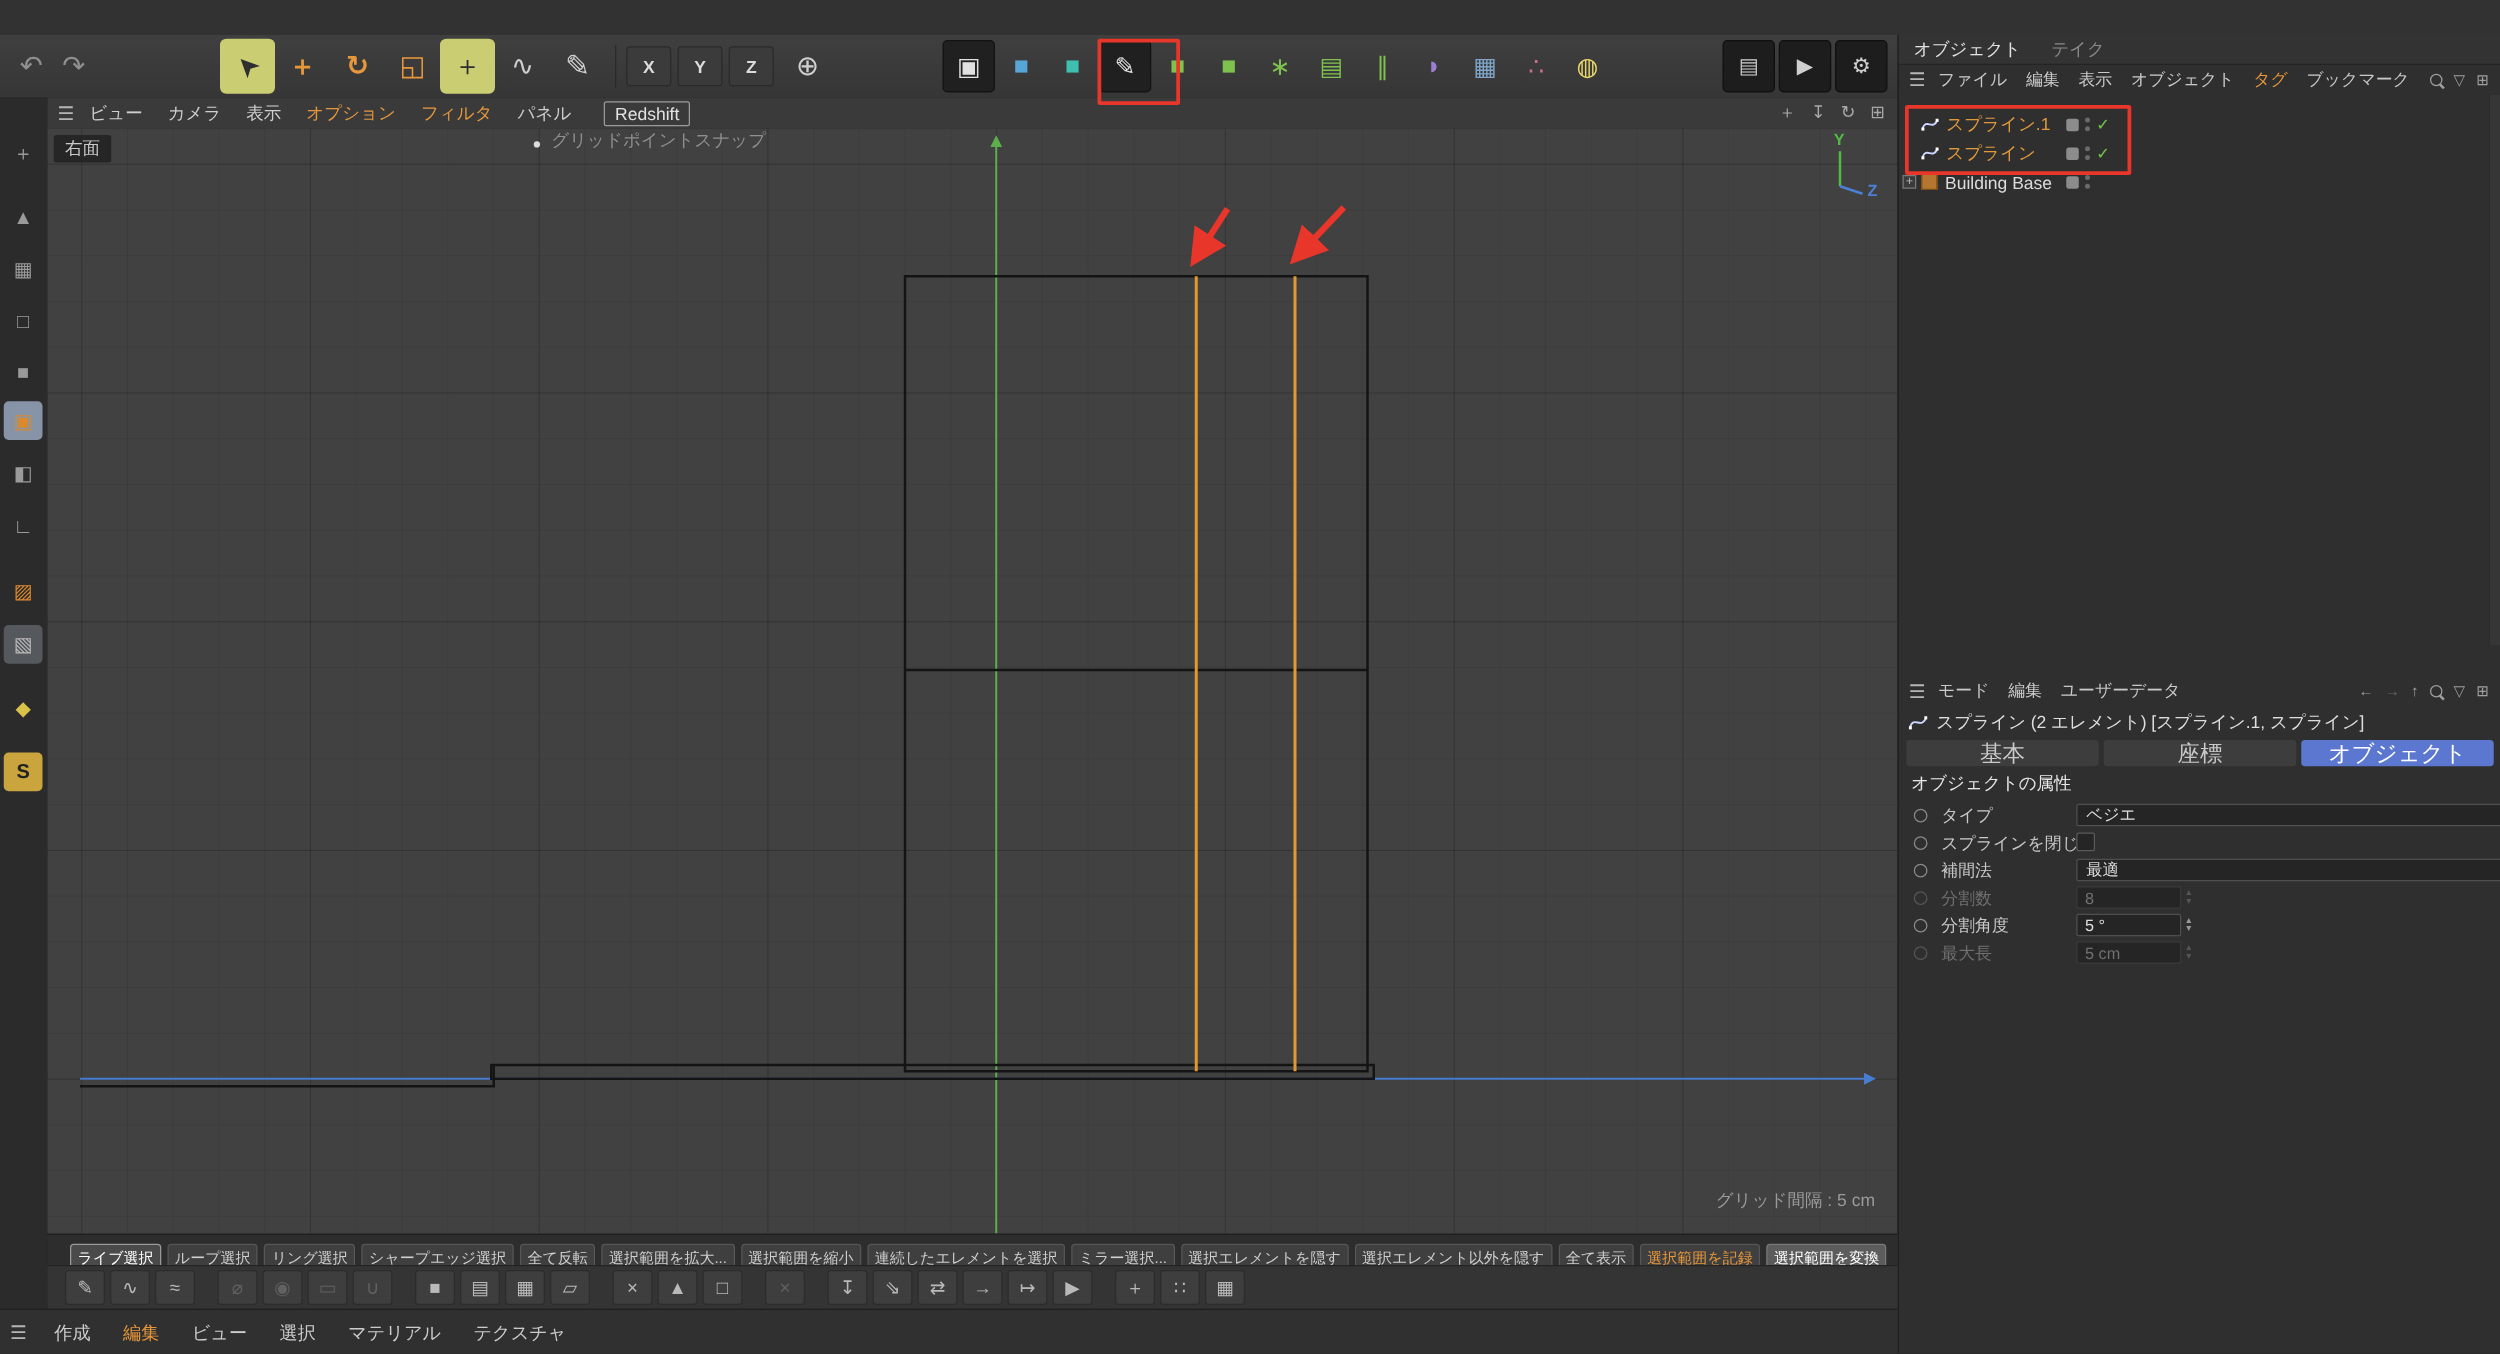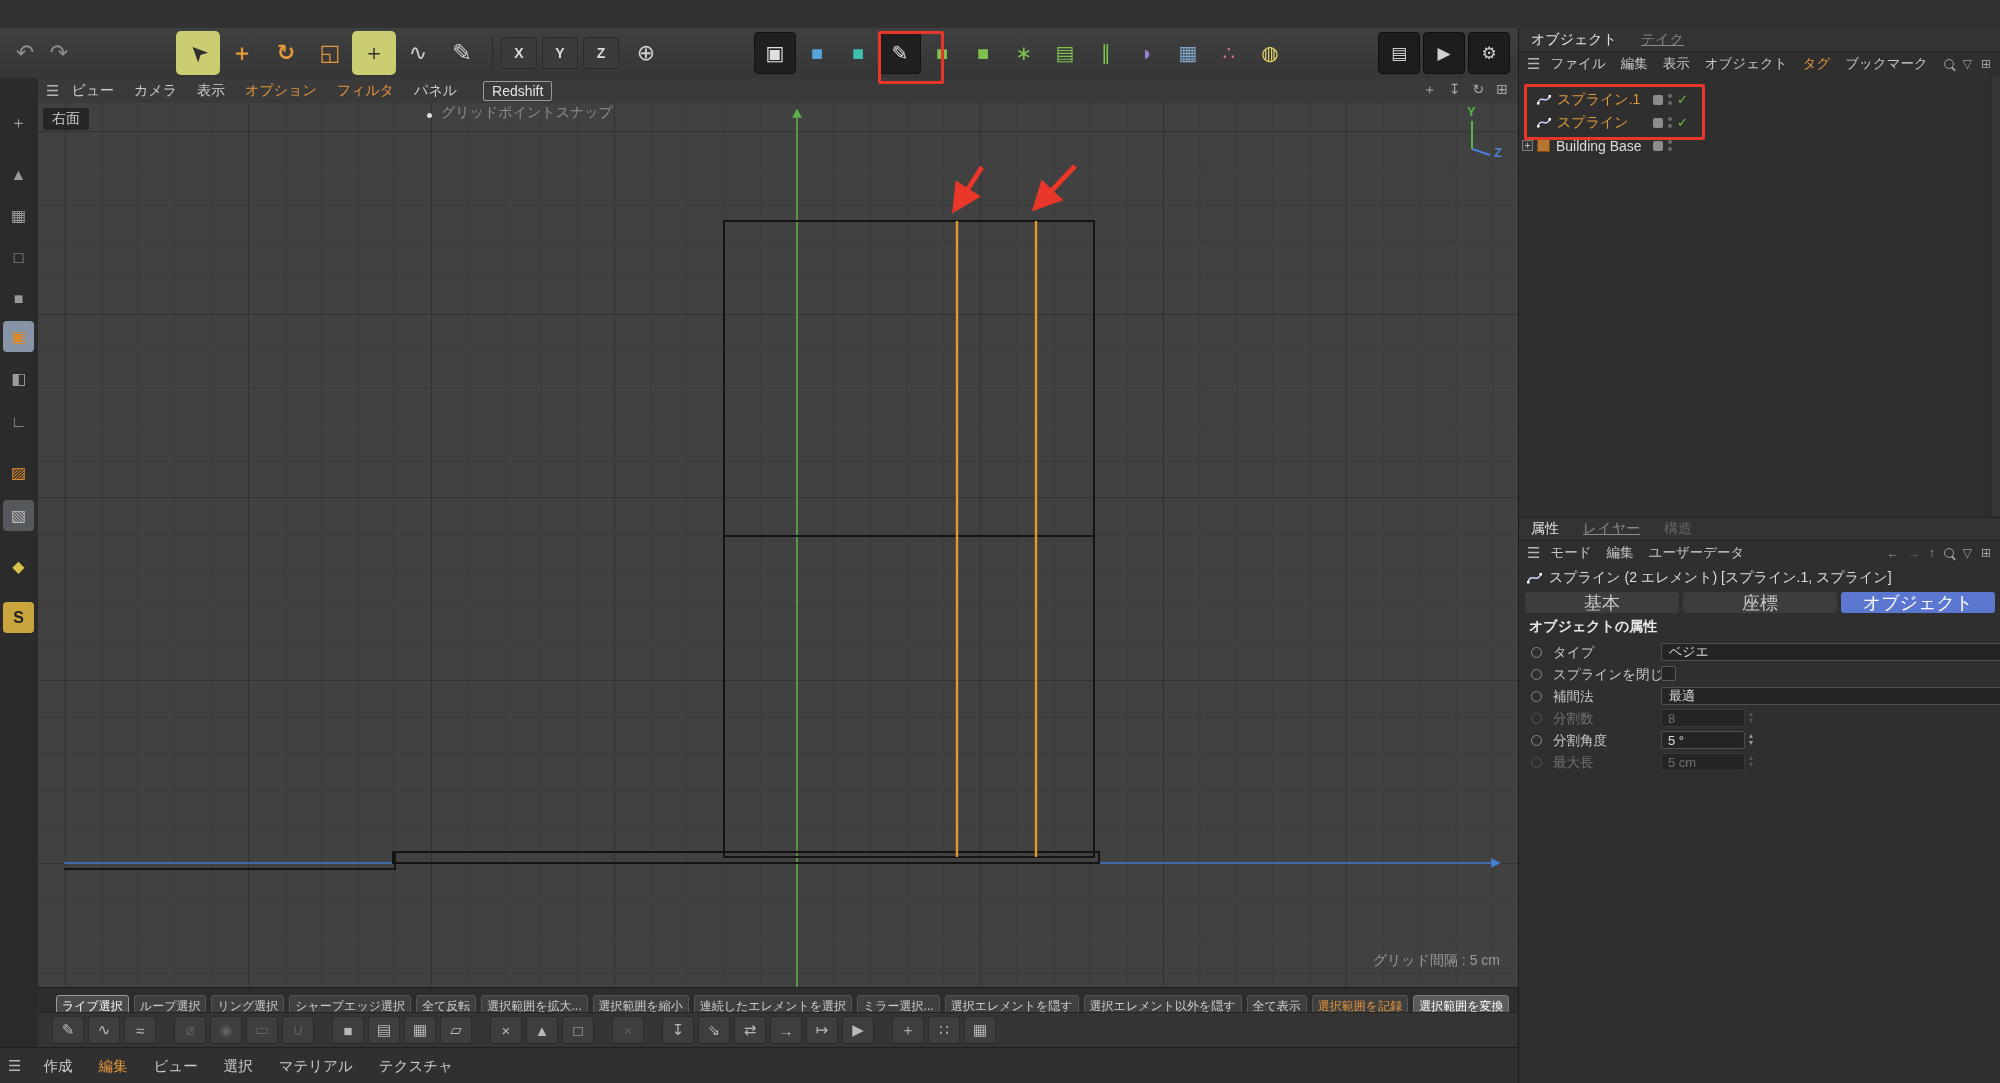--- a/index.html
+++ b/index.html
@@ -83,21 +83,21 @@
   #tooltip-dot{left:389px;top:10px;width:5px;height:5px;border-radius:50%;background:#ddd;}
   #grid-status{right:18px;top:849px;color:#9a9a9a;font-size:14px;}
   #axis-gizmo{left:1408px;top:4px;width:70px;height:56px;}
   .gz-y{color:#53b847;font-size:13px;font-weight:bold;}
   .gz-z{color:#4d7fd6;font-size:13px;font-weight:bold;}
 
   
   #rpanel{left:1518px;top:28px;width:482px;height:1055px;background:#2f2f2f;border-left:1px solid #1c1c1c;}
   .pn-tabs{left:0;width:482px;height:24px;background:#333;border-bottom:1px solid #242424;
     display:flex;align-items:center;padding-left:12px;gap:24px;font-size:14px;box-sizing:border-box;}
-  .pn-tab-on{color:#e2e2e2;} .pn-tab-off{color:#8a8a8a;text-decoration:underline;} .pn-tab-dim{color:#666;}
+  .pn-tab-on{color:#e2e2e2;} .pn-tab-off{color:#8a8a8a;} .pn-tab-dim{color:#666;}
   .pn-menu{left:0;width:482px;height:24px;display:flex;align-items:center;font-size:13.5px;
     color:#c9c9c9;box-sizing:border-box;}
   .pn-menu .burger{margin:0 10px 0 8px;}
   .pn-mi{margin-right:15px;}
   .pn-mi.accent{color:#e6973c;text-align:right;}
   .pn-right-ics{position:absolute;right:10px;top:0;height:24px;display:flex;align-items:center;
     gap:9px;color:#a0a0a0;font-size:12px;}
   .mag{width:8px;height:8px;border:1.5px solid #a0a0a0;border-radius:50%;position:relative;display:inline-block;}
   .mag::after{content:"";position:absolute;width:5px;height:1.5px;background:#a0a0a0;
     transform:rotate(45deg);left:6px;top:8px;}
@@ -112,21 +112,21 @@
   .om-check{color:#6fbf4a;font-size:13px;font-weight:bold;}
   .om-expand{width:11px;height:11px;border:1px solid #7a7a7a;color:#bbb;font-size:10px;line-height:9px;
     text-align:center;margin:0 4px 0 3px;box-sizing:border-box;background:#3a3a3a;}
   .cube-ic{width:11px;height:11px;background:#b5772f;border:1px solid #7a4c1a;margin-right:6px;}
   .om-scroll{left:472px;top:48px;width:8px;height:440px;background:#363636;border-left:1px solid #2a2a2a;}
 
   .seg-btn{height:21px;flex:1;background:#3d3d3d;border-radius:3px;color:#c9c9c9;font-size:18px;
     display:flex;align-items:center;justify-content:center;}
   .seg-btn.on{background:#5b77cf;color:#fff;}
   #am-sectabs{left:6px;top:564px;width:470px;display:flex;gap:4px;}
-  #am-header{left:10px;top:590px;font-weight:bold;color:#e8e8e8;font-size:14px;}
+  #am-header{left:10px;top:590px;font-weight:normal;color:#e8e8e8;font-size:14px;}
 
   .am-row{left:0;width:482px;height:22px;}
   .am-ring{position:absolute;left:12px;top:5px;width:9px;height:9px;border:1.5px solid #8a8a8a;border-radius:50%;}
   .am-ring.dis{border-color:#565656;}
   .am-label{position:absolute;left:34px;top:2px;font-size:13.5px;color:#c9c9c9;}
   .am-label.dis{color:#6f6f6f;}
   .am-select{position:absolute;left:142px;top:1px;width:372px;height:18px;background:#252525;
     border:1px solid #4f4f4f;border-radius:2px;color:#ddd;font-size:13px;display:flex;
     align-items:center;padding:0 7px;box-sizing:border-box;}
   .am-select .arr{margin-left:auto;color:#9a9a9a;font-size:10px;}
@@ -342,25 +342,20 @@
       <span class="om-toggles">
         <span class="om-square"></span>
         <span class="om-dots">
             <i></i>
             <i></i>
           </span>
       </span>
     </div>
     <div class="abs om-scroll"></div>
 
-    <div class="abs pn-tabs" style="top:489px;border-top:1px solid #242424;">
-      <span class="pn-tab-on">属性</span>
-      <span class="pn-tab-off">レイヤー</span>
-      <span class="pn-tab-dim">構造</span>
-    </div>
     <div class="abs pn-menu" style="top:513px;">
       <span class="burger">☰</span>
       <span class="pn-mi">モード</span>
       <span class="pn-mi">編集</span>
       <span class="pn-mi">ユーザーデータ</span>
       <span class="pn-right-ics">
         <span>←</span>
         <span style="color:#666;">→</span>
         <span>↑</span>
         <span class="mag"></span>

